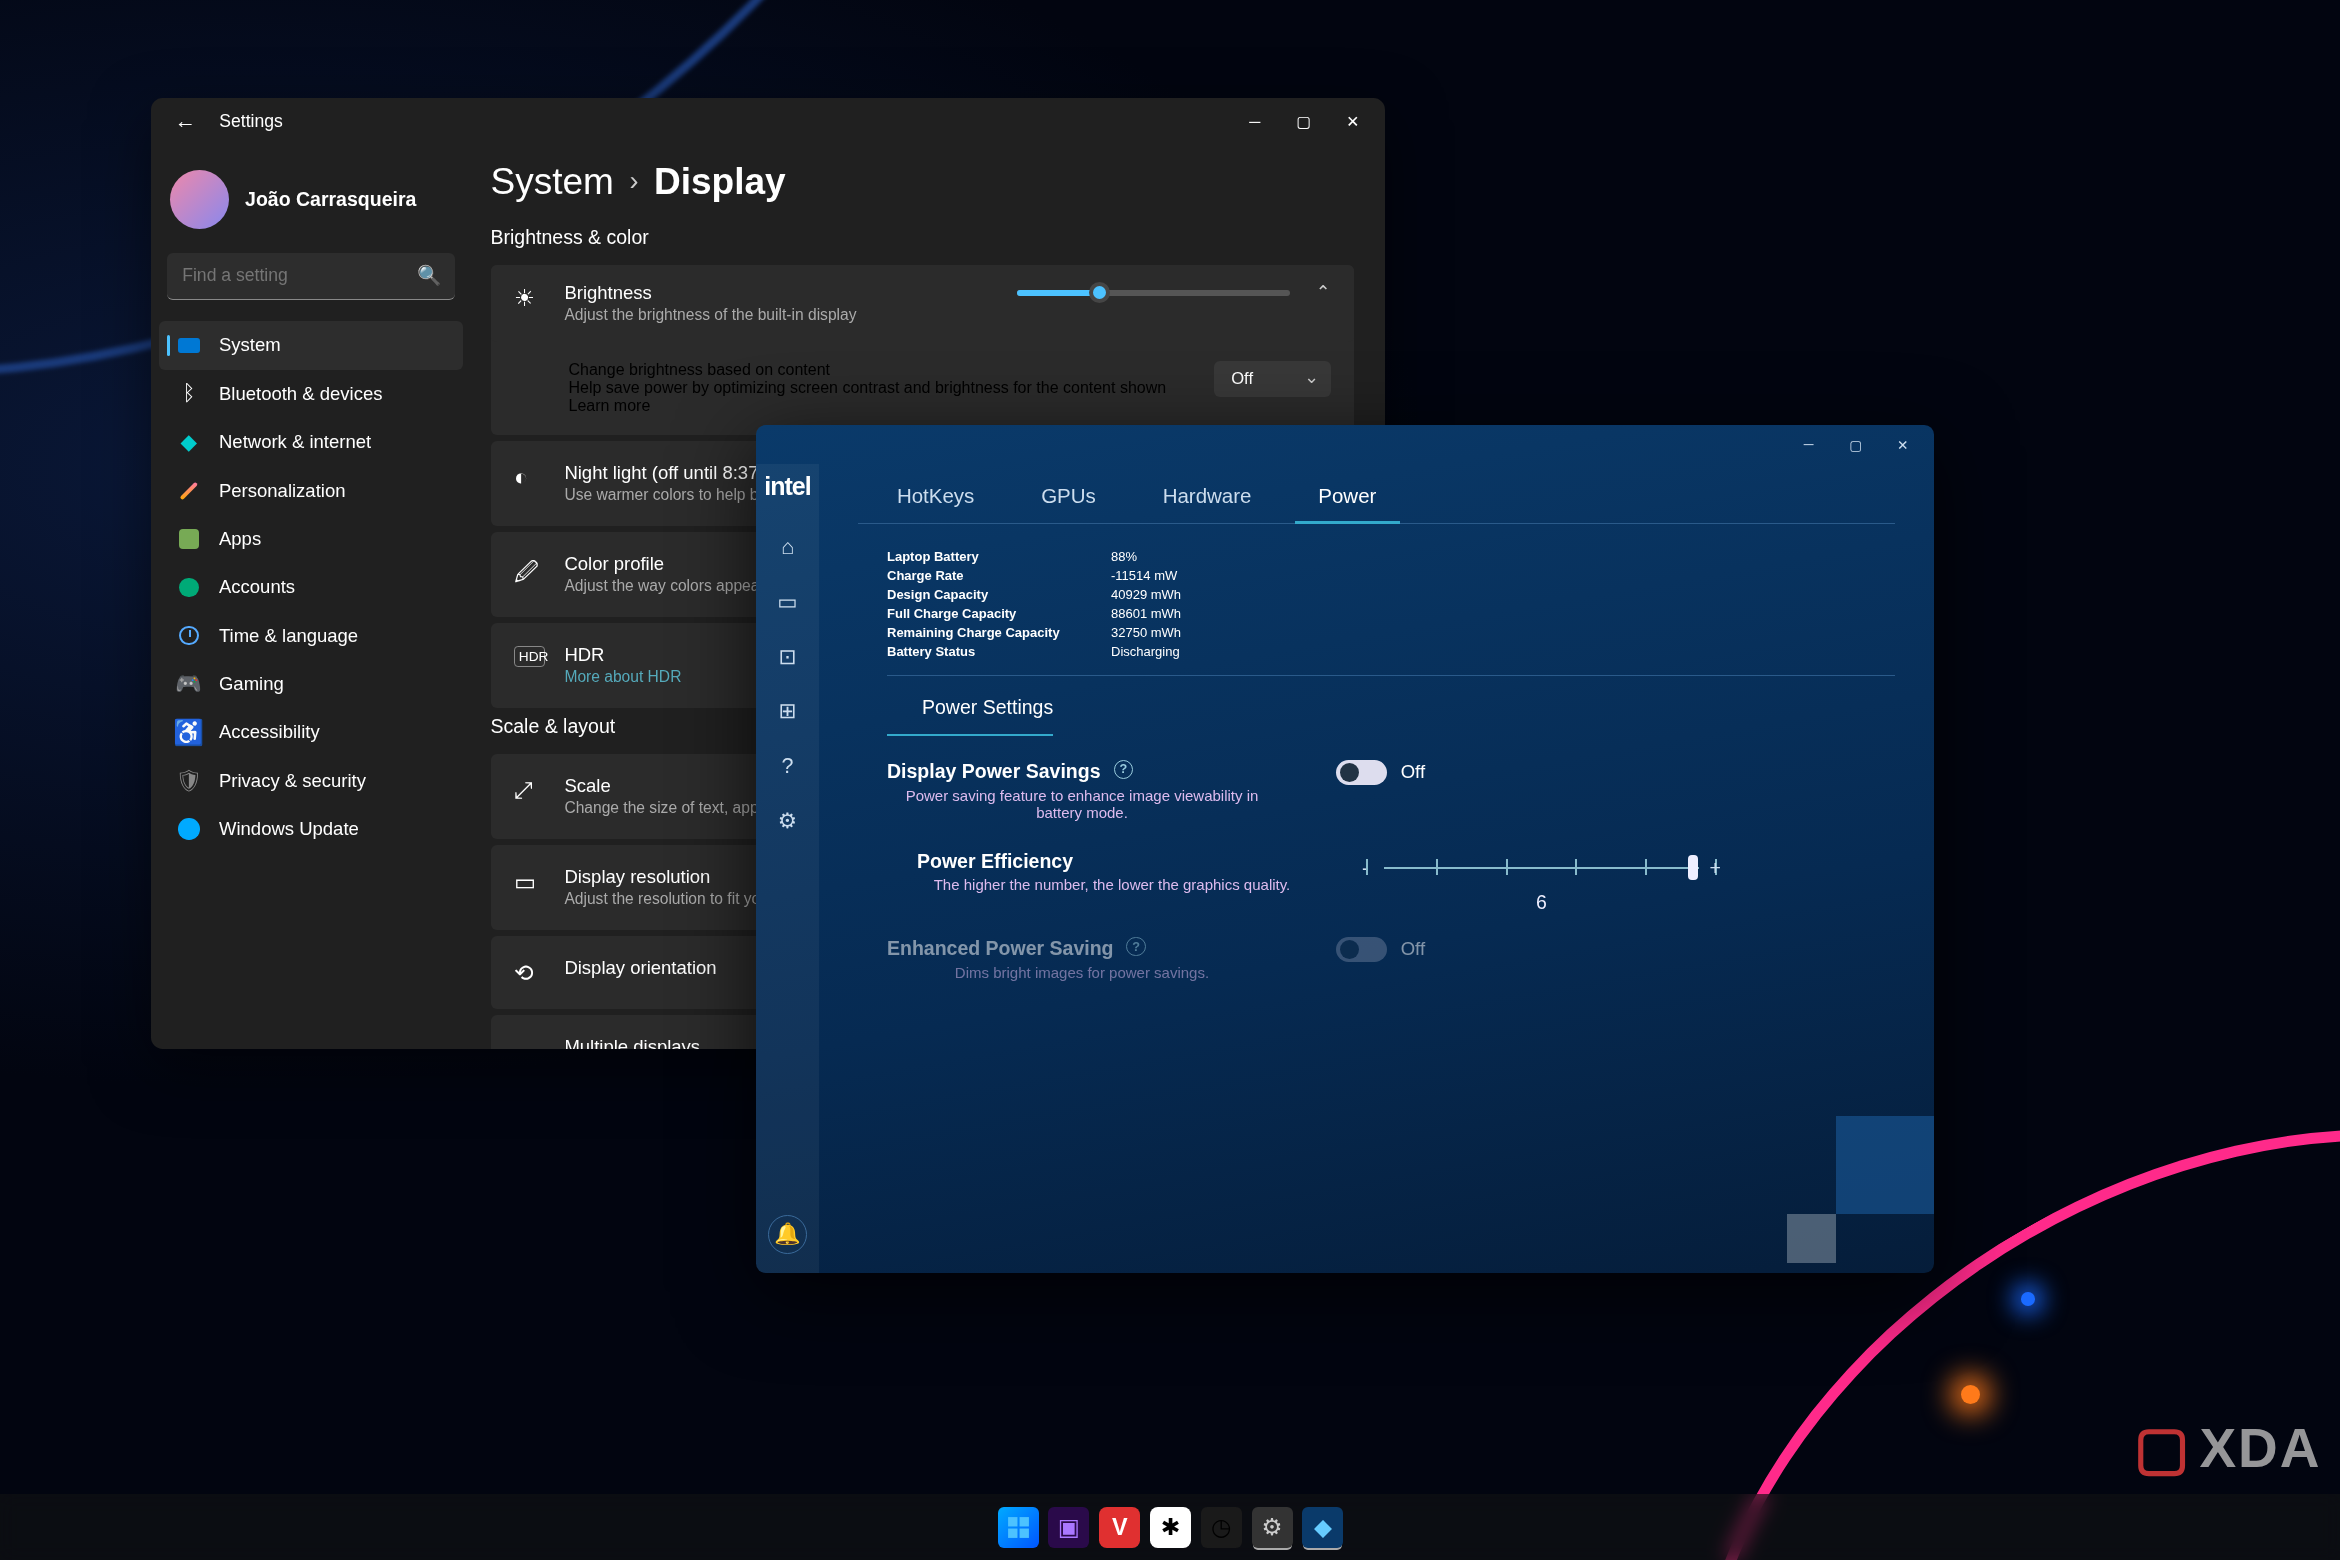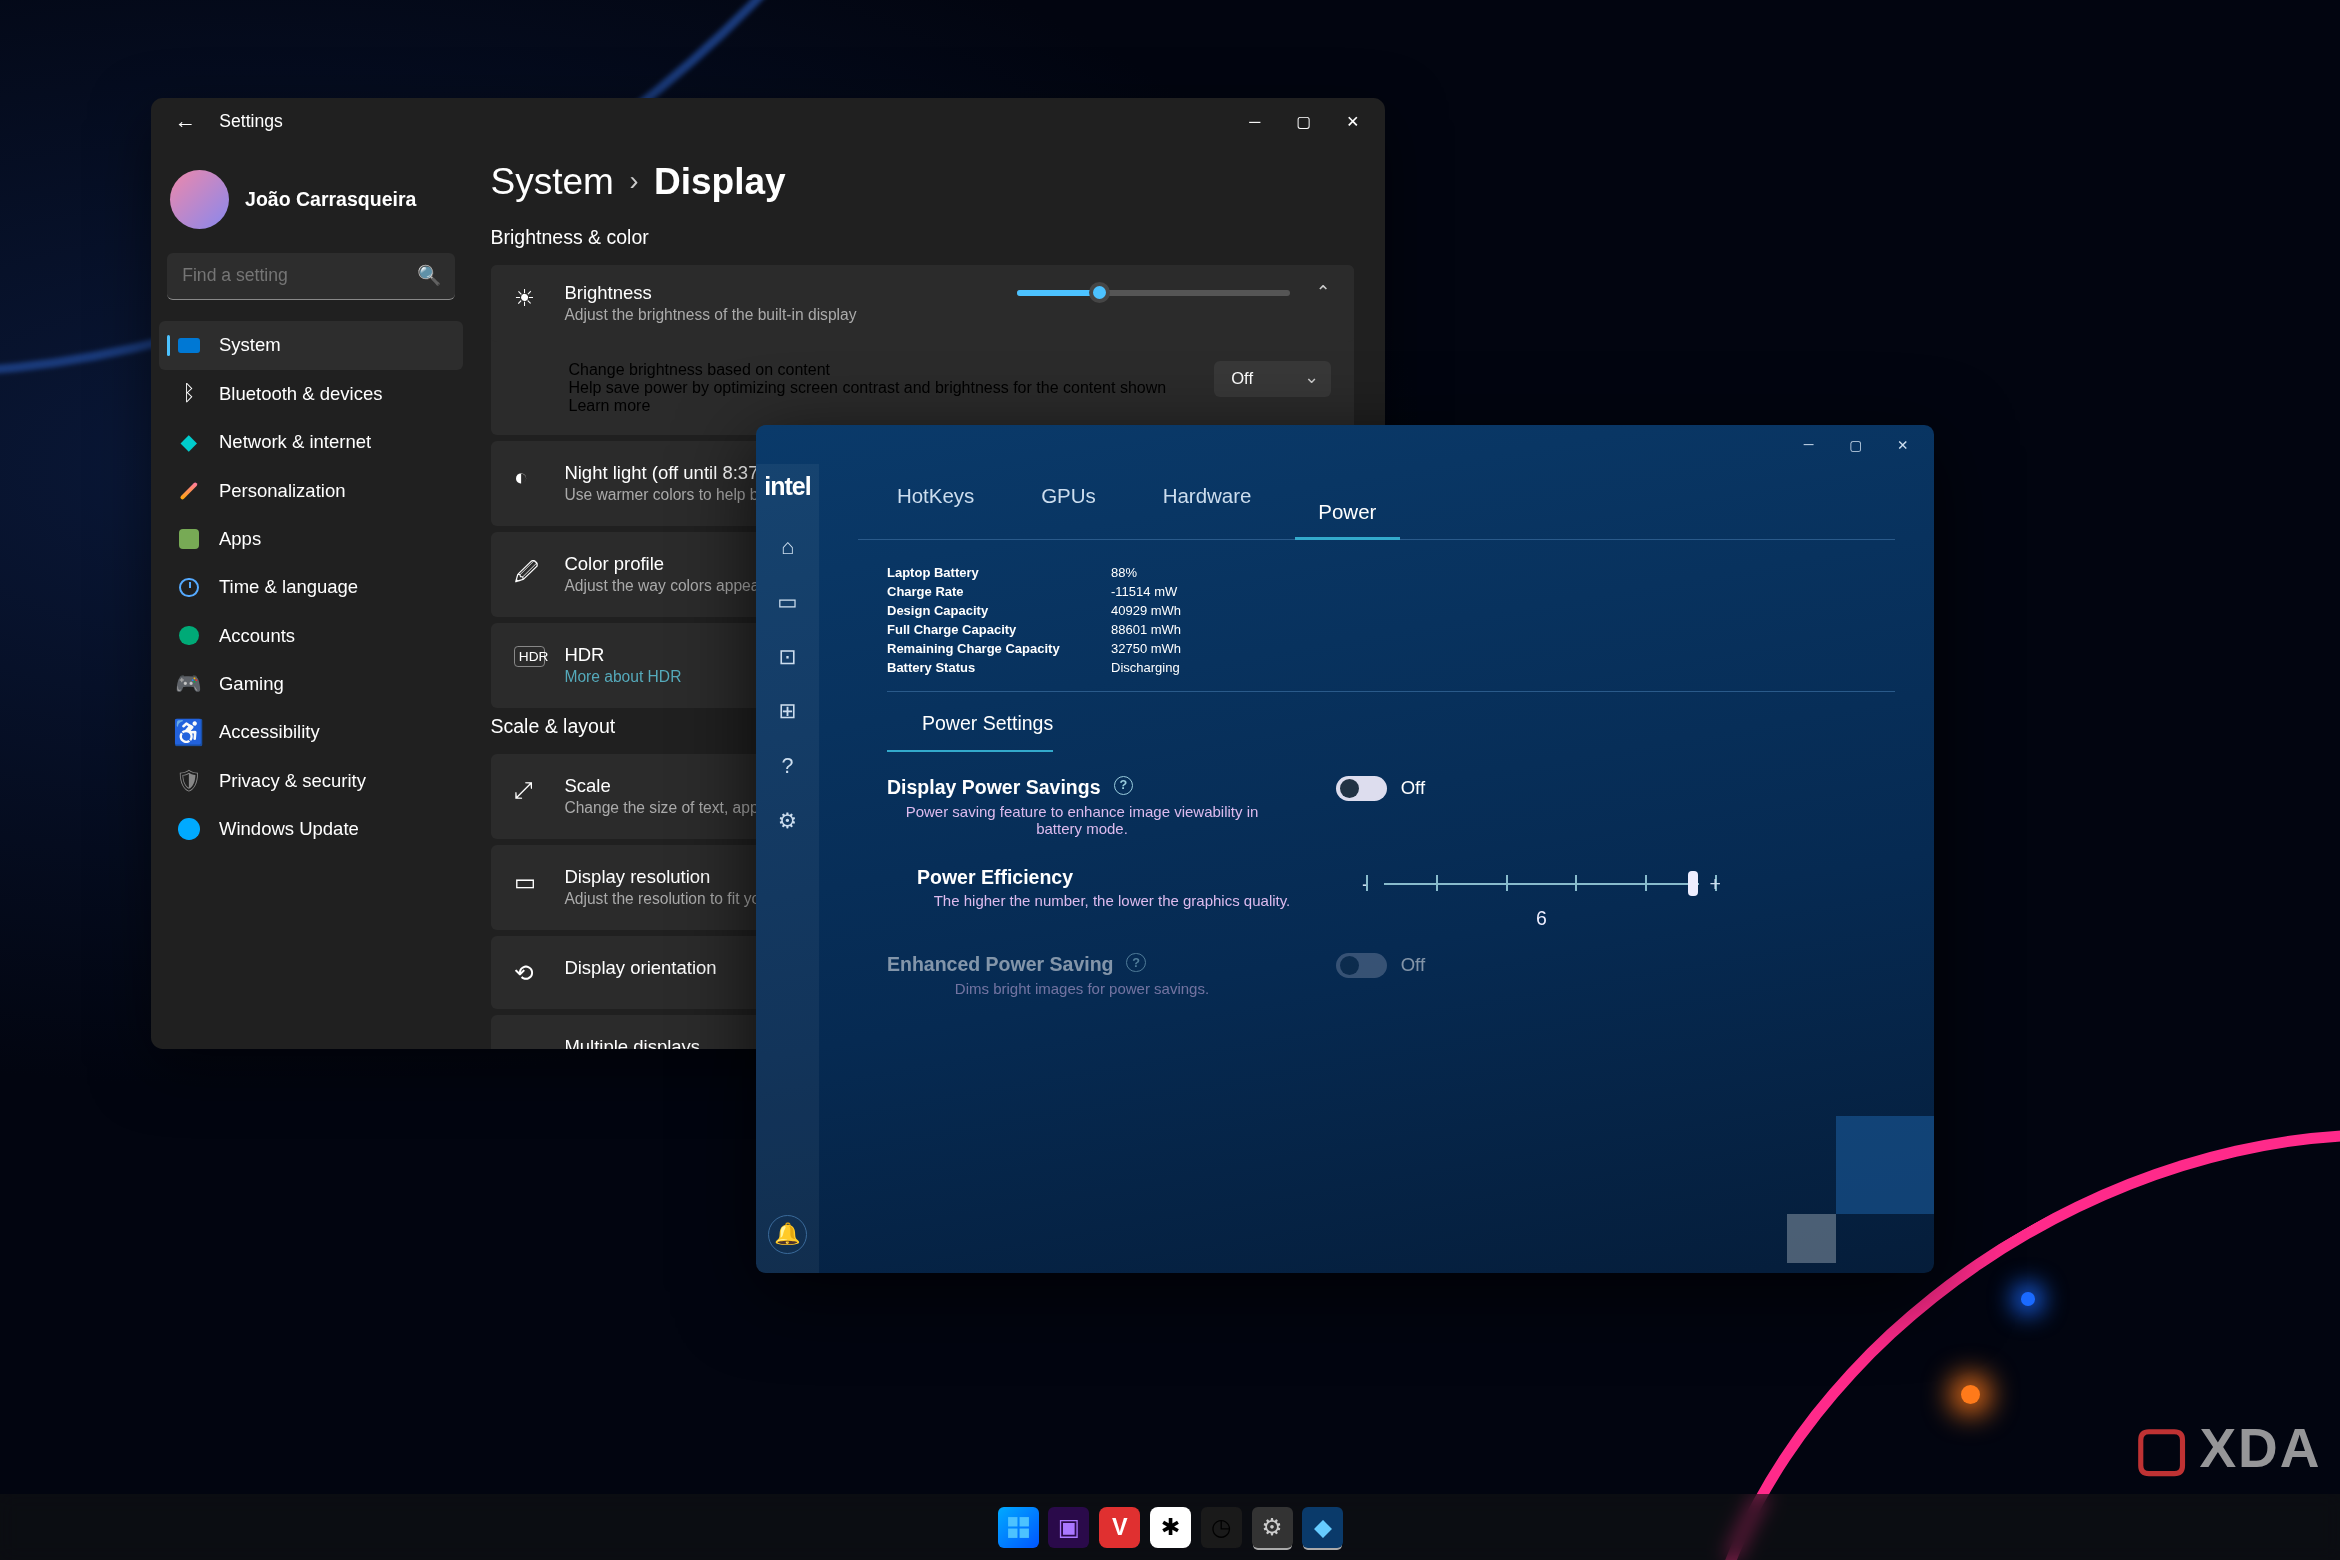--- a/index.html
+++ b/index.html
@@ -90,21 +90,21 @@
 .intel-body{flex:1;display:flex;}
 .intel-sidebar{width:63px;background:rgba(255,255,255,.05);display:flex;flex-direction:column;align-items:center;padding-top:2px;gap:7.8px;}
 .intel-logo{color:#fff;font-weight:700;font-size:25px;padding:5.9px 0 19.5px;letter-spacing:-1px;}
 .intel-sicon{width:35px;height:35px;display:flex;align-items:center;justify-content:center;color:#cde;font-size:21.5px;border-radius:5.9px;cursor:pointer;margin:5.9px 0;}
 .intel-sicon.sep{margin-top:2px;}
 .intel-sidebar .spacer{flex:1;}
 .intel-bell{margin-bottom:19.5px;border:1px solid #3a6a9a;border-radius:50%;width:39px;height:39px;display:flex;align-items:center;justify-content:center;}
 .intel-main{flex:1;padding:0 39px 0 39px;color:#fff;position:relative;}
 .intel-tabs{display:flex;gap:59px;padding:19.5px 0 0 35px;border-bottom:1px solid #2a5a8a;}
 .itab{padding:0 3.9px 15.6px;color:#cde;font-size:20.5px;cursor:pointer;position:relative;}
-.itab.active{color:#fff;margin-top:16px;}
+.itab.active{color:#fff;}
 .itab.active::after{content:'';position:absolute;bottom:-1px;left:-19.5px;right:-19.5px;height:2.9px;background:#3ac;}
 .battery-table{margin:23.4px 0 11.7px 29px;font-size:13px;}
 .battery-table .row{display:flex;padding:2px 0;}
 .battery-table .k{width:224px;font-weight:600;}
 .battery-table .v{}
 .intel-hr{border:none;border-top:1px solid #2a5a8a;margin:13.7px 0 19.5px 29px;}
 .ps-title{font-size:19.5px;padding:0 0 15.6px 35px;display:inline-block;border-bottom:2.9px solid #3ac;margin-left:0;}
 .ps-block{margin:23.4px 0 0 29px;display:flex;align-items:flex-start;}
 .ps-left{flex:0 0 449px;}
 .ps-h{font-size:19.5px;font-weight:600;display:flex;align-items:flex-start;gap:13px;}
@@ -200,29 +200,29 @@
             <span>Personalization</span>
           </div>
           <div class="navitem" style="position: relative;">
             <span class="nicon">
               <div class="ic-apps"></div>
             </span>
             <span>Apps</span>
           </div>
           <div class="navitem" style="position: relative;">
             <span class="nicon">
+              <div class="ic-acc"></div>
+            </span>
+            <span>Accounts</span>
+          </div>
+          <div class="navitem" style="position: relative;">
+            <span class="nicon">
               <div class="ic-time"></div>
             </span>
             <span>Time &amp; language</span>
-          </div>
-          <div class="navitem" style="position: relative;">
-            <span class="nicon">
-              <div class="ic-acc"></div>
-            </span>
-            <span>Accounts</span>
           </div>
           <div class="navitem" style="position: relative;">
             <span class="nicon">
               <span class="ic-game">🎮</span>
             </span>
             <span>Gaming</span>
           </div>
           <div class="navitem" style="position: relative;">
             <span class="nicon">
               <span class="ic-acc2">♿</span>

